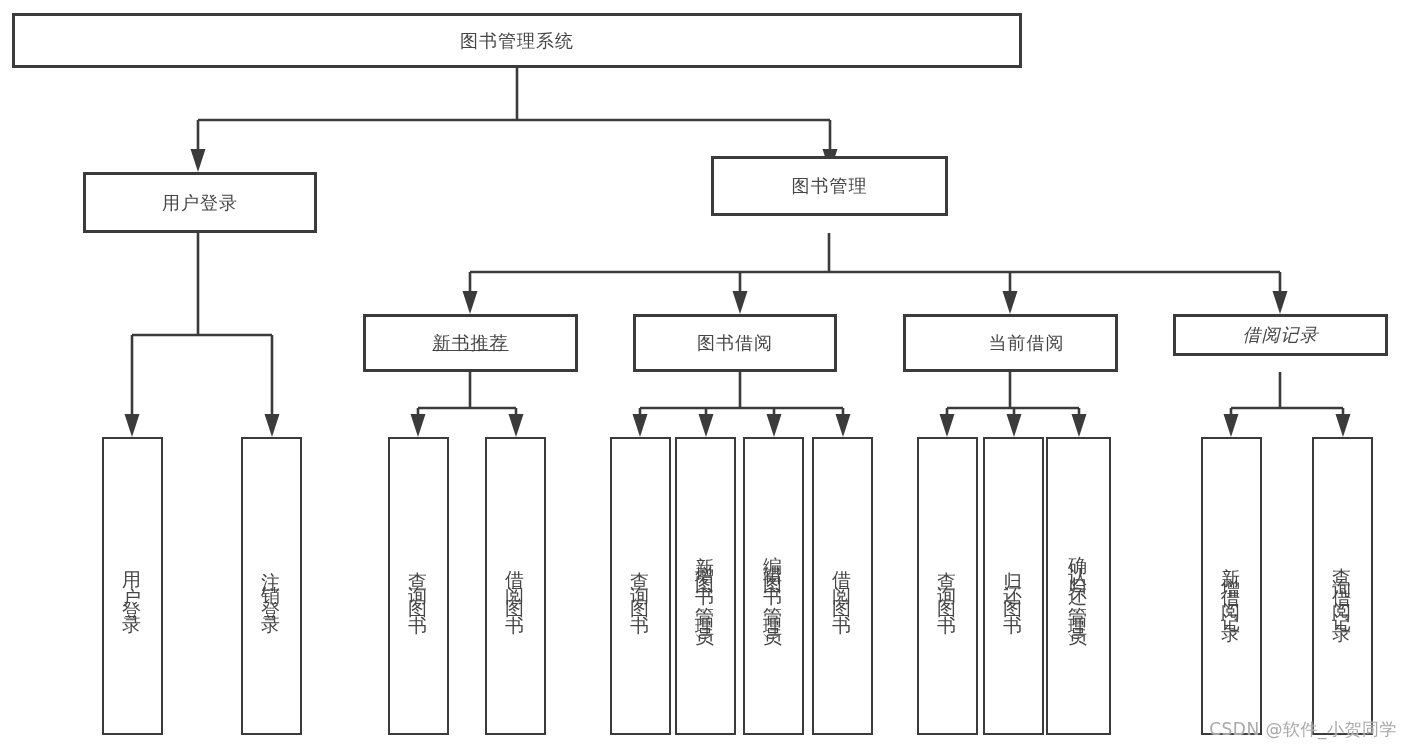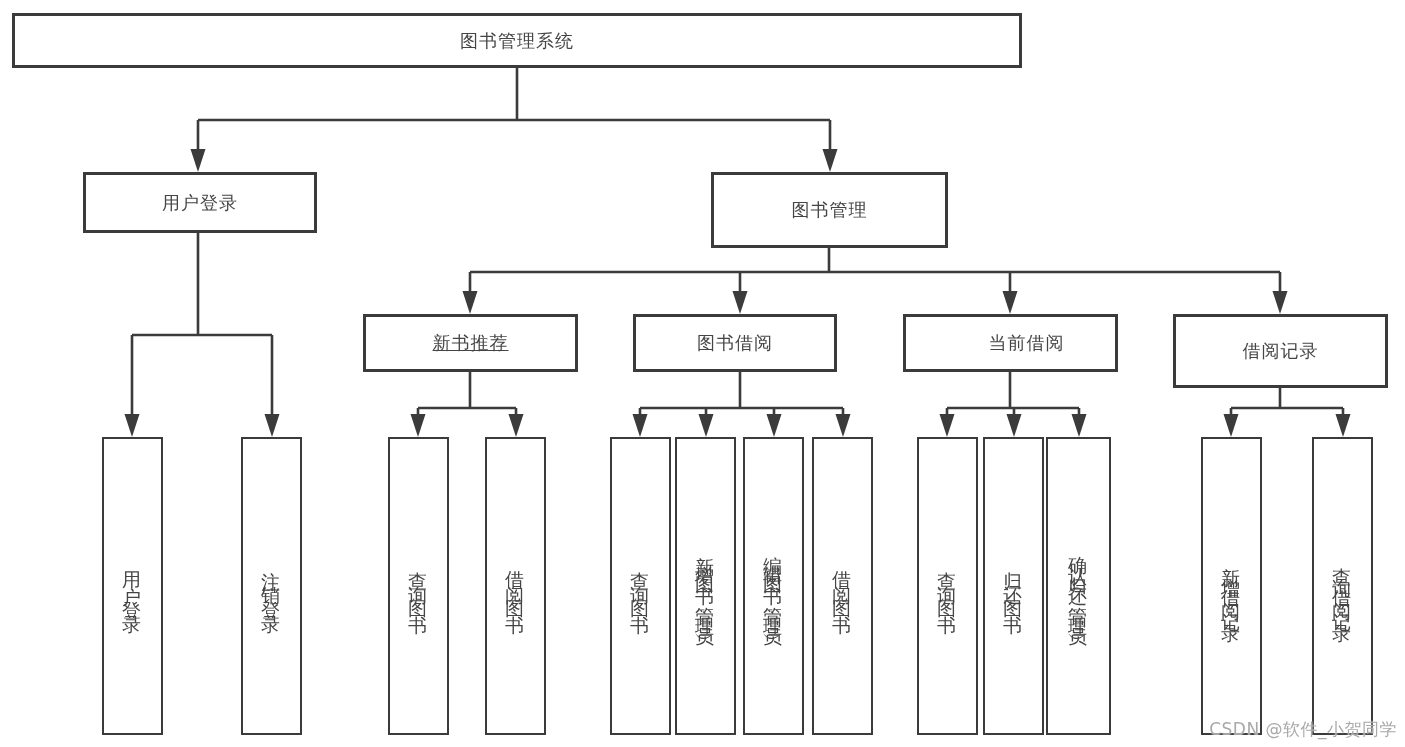--- a/index.html
+++ b/index.html
@@ -106,26 +106,26 @@
     <g>
       <path d="M1280 372 V408 M1231 408 H1343 M1231 408 V420 M1343 408 V420"></path>
       <polygon points="1223.5,414 1238.5,414 1231,437" fill="#3b3b3b" stroke="none"></polygon>
       <polygon points="1335.5,414 1350.5,414 1343,437" fill="#3b3b3b" stroke="none"></polygon>
     </g>
   </svg>
 
   <div class="box" style="left:12px; top:13px; width:1010px; height:55px;">图书管理系统</div>
 
   <div class="box" style="left:83px; top:172px; width:234px; height:61px;">用户登录</div>
-  <div class="box" style="left:711px; top:172px; width:237px; height:76px;">图书管理</div>
+  <div class="box" style="left:711px; top:156px; width:237px; height:60px;">图书管理</div>
 
   <div class="box" style="left:363px; top:314px; width:215px; height:58px;text-decoration:underline;">新书推荐</div>
   <div class="box" style="left:633px; top:314px; width:204px; height:58px;">图书借阅</div>
   <div class="box" style="left:903px; top:314px; width:215px; height:58px;padding-left:32px;">当前借阅</div>
-  <div class="box" style="left:1173px; top:314px; width:215px; height:74px;">借阅记录</div>
+  <div class="box" style="left:1173px; top:314px; width:215px; height:42px;font-style:italic;">借阅记录</div>
 
   <div class="box v" style="left:102px; top:437px; width:61px; height:298px;">用户登录</div>
   <div class="box v" style="left:241px; top:437px; width:61px; height:298px;">注销登录</div>
 
   <div class="box v" style="left:388px; top:437px; width:61px; height:298px;">查询图书</div>
   <div class="box v" style="left:485px; top:437px; width:61px; height:298px;">借阅图书</div>
 
   <div class="box v" style="left:610px; top:437px; width:61px; height:298px;">查询图书</div>
   <div class="box v v-long" style="left:675px; top:437px; width:61px; height:298px;">新增图书（管理员）</div>
   <div class="box v v-long" style="left:743px; top:437px; width:61px; height:298px;">编辑图书（管理员）</div>

